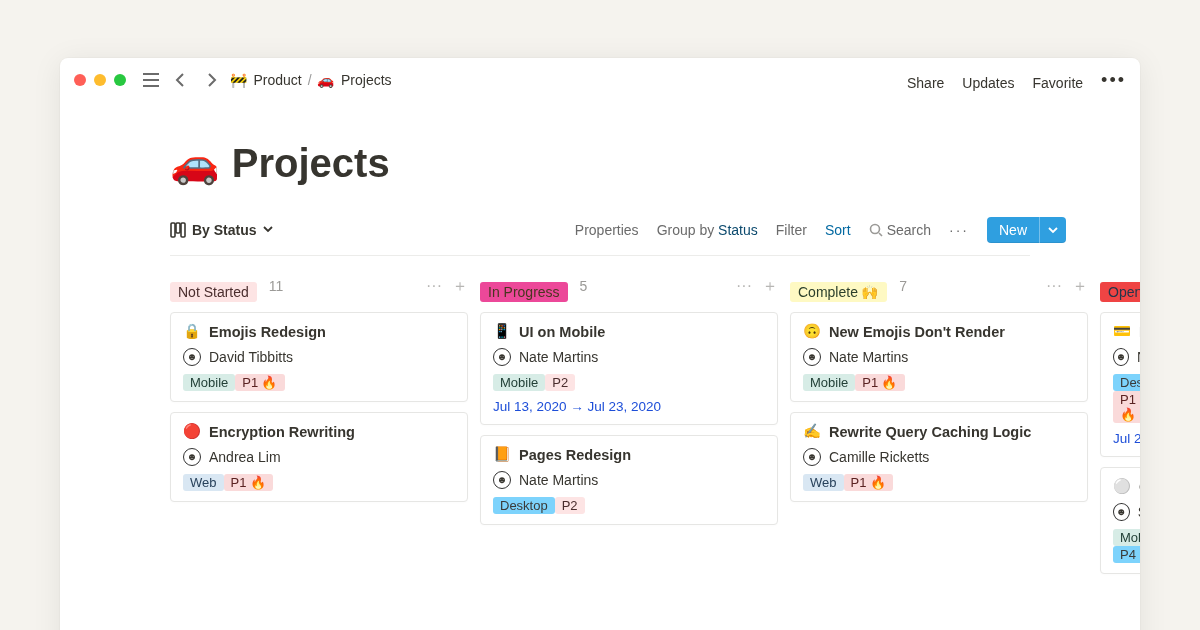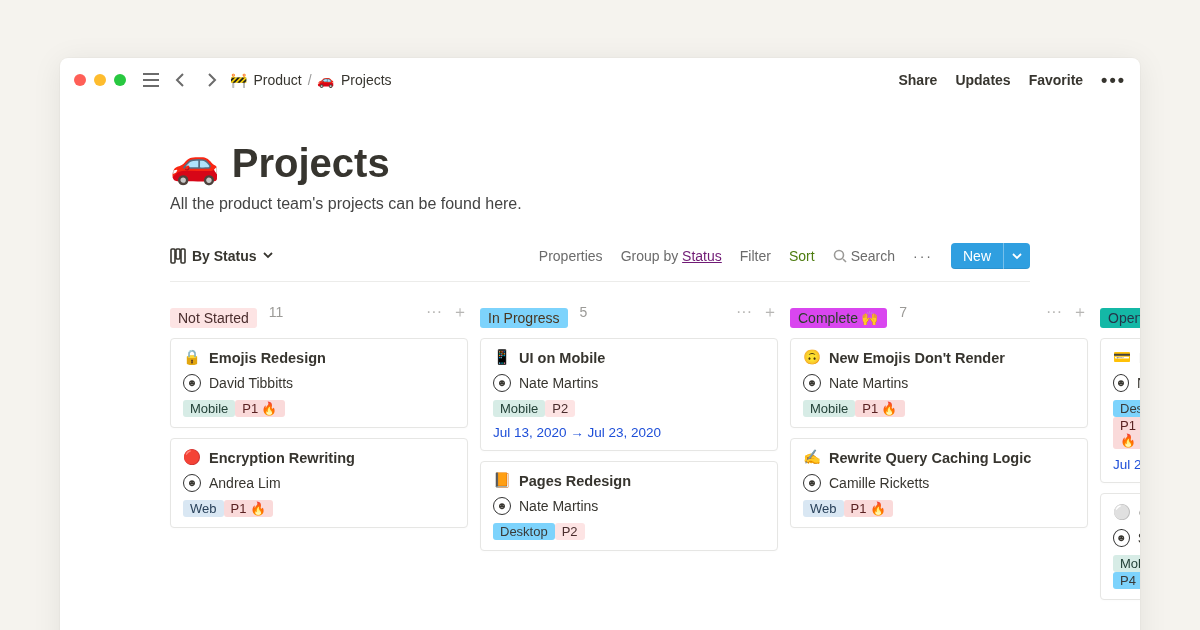--- a/index.html
+++ b/index.html
@@ -31,39 +31,39 @@
     color: #37352f;
   }
   .traffic { display: flex; gap: 8px; margin-right: 6px; }
   .dot { width: 12px; height: 12px; border-radius: 50%; }
   .dot.red { background: #ff5f57; }
   .dot.yellow { background: #febc2e; }
   .dot.green { background: #28c840; }
   .icon-btn { display:flex; align-items:center; justify-content:center; width:22px; height:22px; color:#6b6b6b; cursor:pointer; border-radius:4px; }
   .breadcrumb { display:flex; align-items:center; gap:6px; font-size:14px; }
   .breadcrumb .sep { color:#9b9b9b; }
-  .tb-right { margin-left:auto; display:flex; align-items:center; gap:18px; font-size:14px; color:#37352f;font-weight:bold; }
+  .tb-right { margin-left:auto; display:flex; align-items:flex-end; gap:18px; font-size:14px; color:#37352f; }
   .tb-right .more { font-size:18px; letter-spacing:2px; }
 
   .content { padding: 38px 0 0 0; }
   .page-head { padding: 0 110px 30px 110px; }
   .page-title { display:flex; align-items:center; gap:12px; font-size:40px; font-weight:700; color:#37352f; }
   .page-sub { margin-top:8px; font-size:16px; color:#444; }
 
   .toolbar-row {
-    display:flex; align-items:center; padding: 0 110px 12px 110px;
+    display:flex; align-items:center; padding: 0 74px 12px 110px;
     font-size:14px; color:#6b6b6b; gap:18px;
   }
   .view-select { display:flex; align-items:center; gap:6px; color:#37352f; font-weight:600; cursor:pointer; }
   .view-select svg { color:#37352f; }
   .spacer { flex:1; }
   .tb-link { cursor:pointer; }
   .tb-link.status { color:#6b6b6b; }
-  .tb-link.status b { color:#701a75; font-weight:500;text-decoration:underline;}
-  .tb-link.sort { color:#4d7c0f; }
+  .tb-link.status b { color:#0c4a6e; font-weight:500;}
+  .tb-link.sort { color:#0369a1; }
   .search-wrap { display:flex; align-items:center; gap:4px; cursor:pointer;}
   .dots3 { letter-spacing:2px; cursor:pointer; }
   .new-btn {
     display:flex; align-items:center; background:#2f9fe0; color:#fff;
     border-radius:4px; overflow:hidden; font-size:14px; cursor:pointer;
     box-shadow: inset 0 -1px 0 rgba(0,0,0,0.08);
   }
   .new-btn .lbl { padding:5px 12px; font-weight:500; }
   .new-btn .caret { padding:5px 8px; border-left:1px solid rgba(255,255,255,0.35); }
 
@@ -91,23 +91,23 @@
     width:18px; height:18px; border-radius:50%; background:#fff;
     border:1.5px solid #333; display:flex; align-items:center; justify-content:center;
     font-size:10px; line-height:1;
   }
   .chips { display:flex; flex-wrap:wrap; margin-top:8px; }
   .chip { font-size:13px; padding:1px 7px; border-radius:3px; }
   .date-line { margin-top:8px; font-size:13.5px; color:#1d4ed8; }
 
   
   .bg-pink   { background:#fde4e4; color:#4a2d2d; }
-  .bg-orange { background:#7dd3fc; color:#4a3620; }
-  .bg-green  { background:#d946ef; color:#2b3f2b; }
-  .bg-blue   { background:#14b8a6; color:#24364a; }
+  .bg-orange { background:#ec4899; color:#4a3620; }
+  .bg-green  { background:#fef9c3; color:#2b3f2b; }
+  .bg-blue   { background:#ef4444; color:#24364a; }
   .bg-bluetag { background:#d9e7f3; color:#28415a; }
   .bg-teal   { background:#d7ece6; color:#224037; }
   .bg-gray   { background:#7dd3fc; color:#3a3a38; }
   .bg-red    { background:#fadada; color:#5a2222; }
 </style>
 </head>
 <body>
 
 <div class="window">
 
@@ -146,21 +146,20 @@
       <span class="more">•••</span>
     </div>
   </div>
 
   <div class="content">
     <div class="page-head">
       <div class="page-title">
         <span style="font-size:40px;">🚗</span>
         <span>Projects</span>
       </div>
-      <div class="page-sub">All the product team's projects can be found here.</div>
     </div>
 
     <div class="toolbar-row">
       <div class="view-select">
         <svg width="16" height="16" viewBox="0 0 16 16">
             <rect x="1" y="1" width="4" height="14" rx="1" fill="none" stroke="#37352f" stroke-width="1.6"></rect>
             <rect x="6" y="1" width="4" height="10" rx="1" fill="none" stroke="#37352f" stroke-width="1.6"></rect>
             <rect x="11" y="1" width="4" height="14" rx="1" fill="none" stroke="#37352f" stroke-width="1.6"></rect>
           </svg>
         <span>By Status</span>

